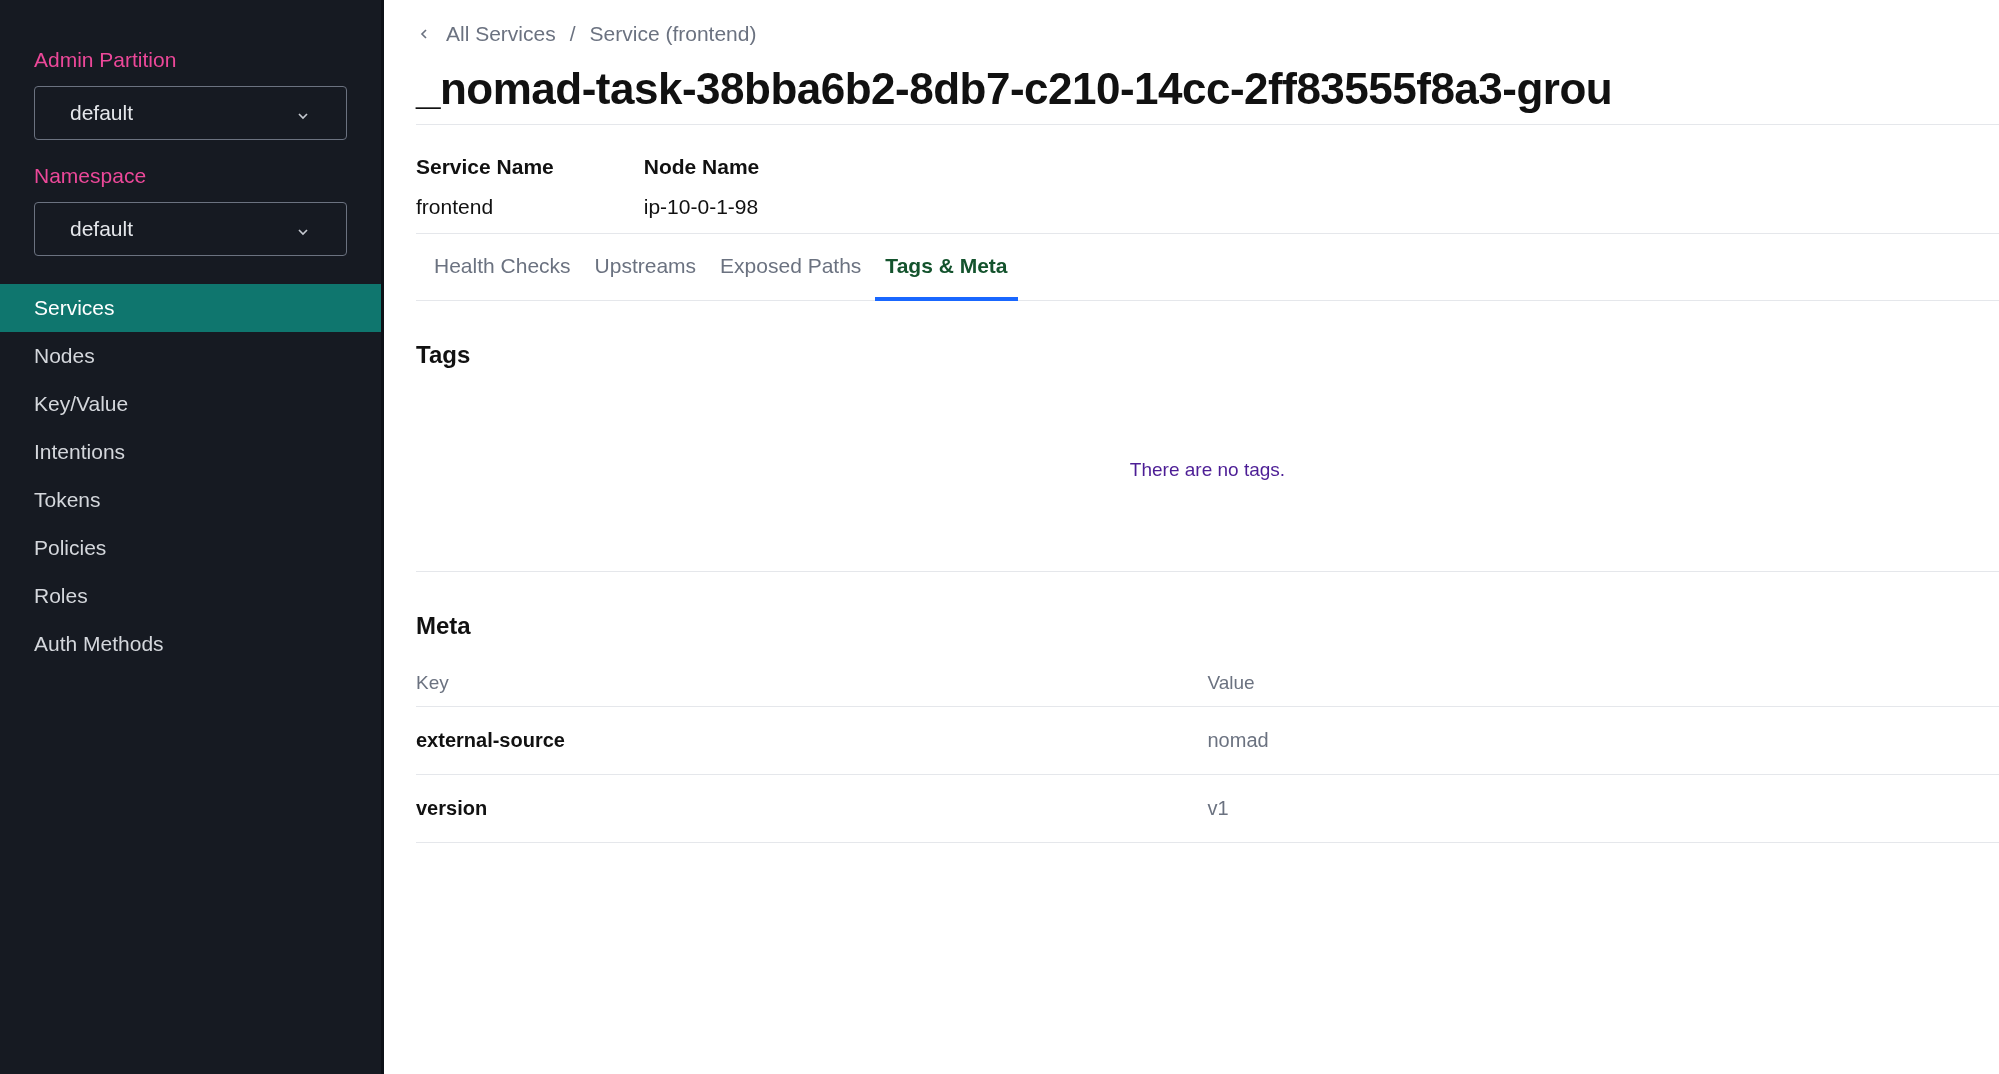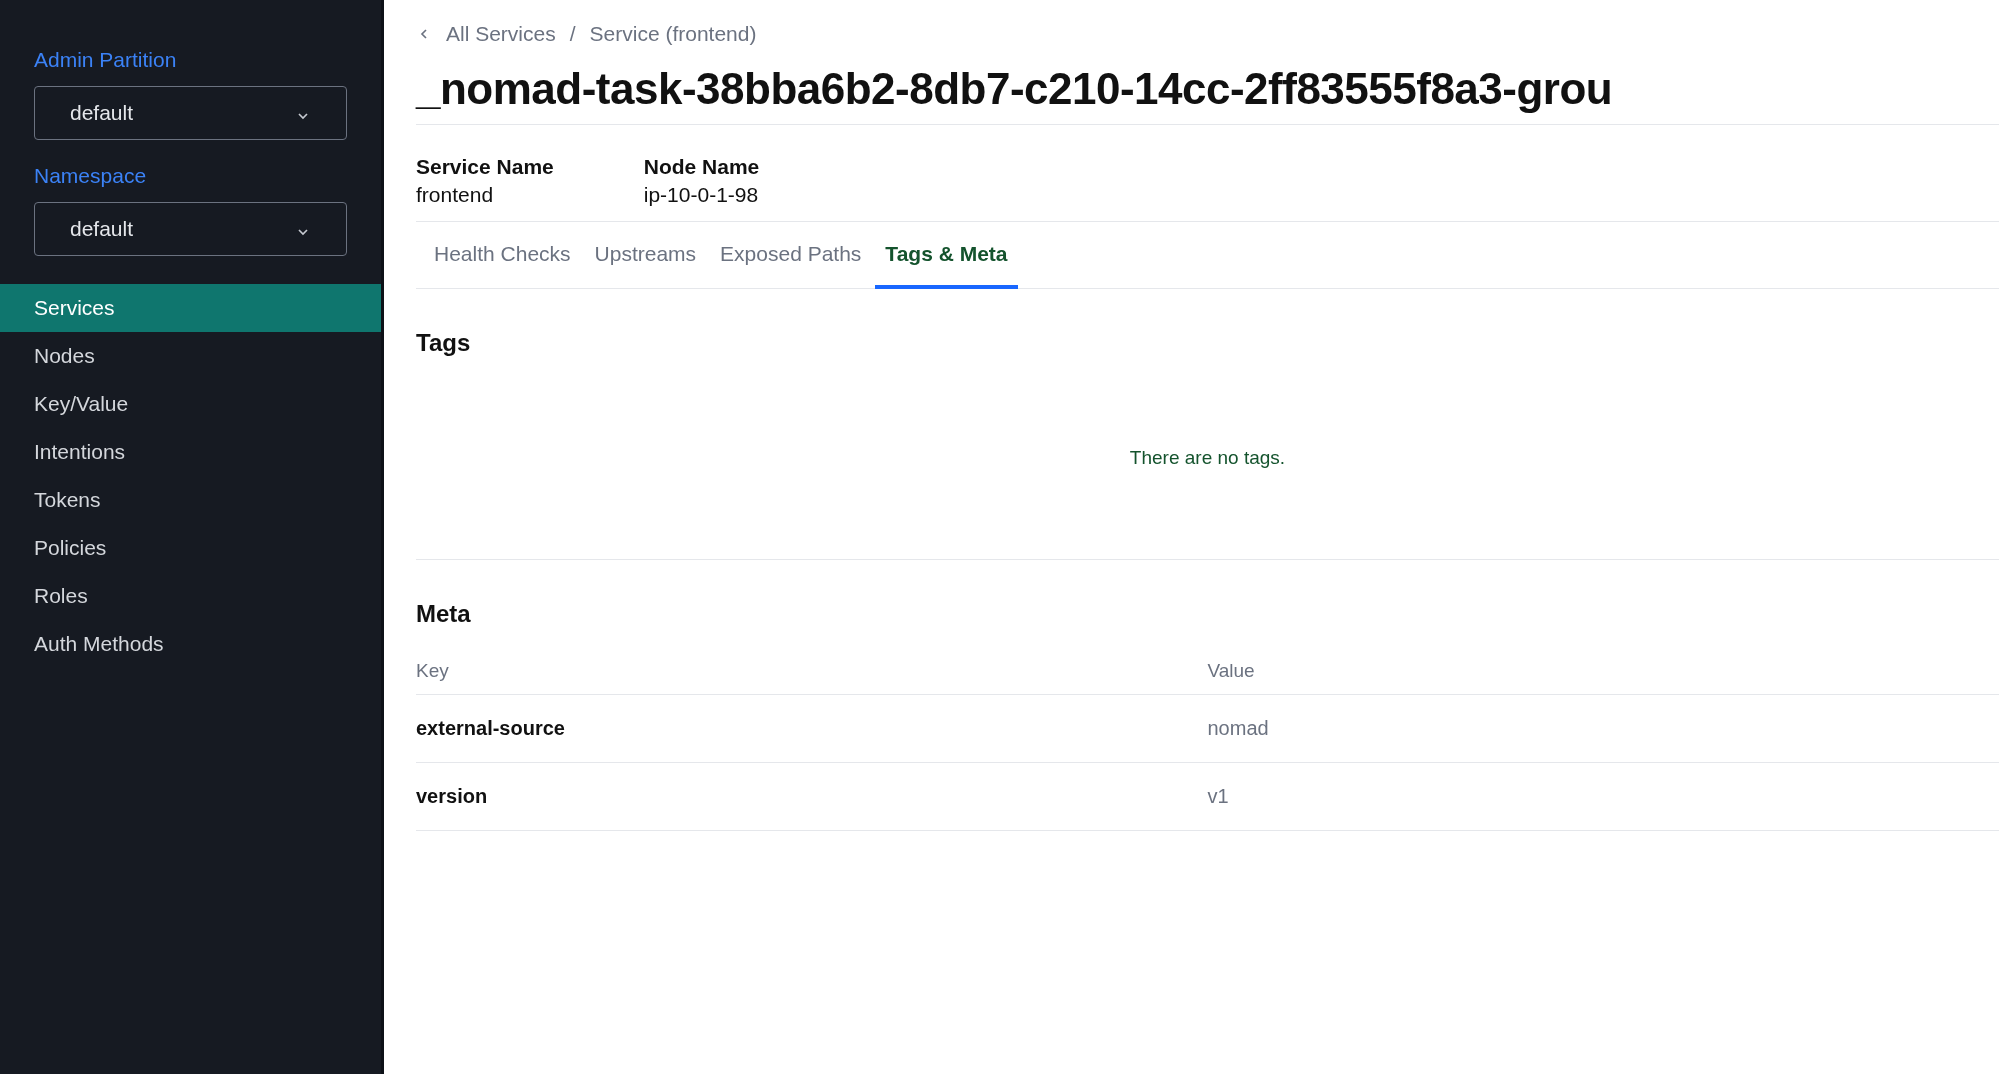--- a/index.html
+++ b/index.html
@@ -12,21 +12,21 @@
     flex: 0 0 384px;
     background: #161a22;
     color: #d4d7dc;
     padding: 48px 0 24px 0;
     position: relative;
     border-right: 3px solid #0d1117;
   }
   .side-section { padding: 0 34px; margin-bottom: 24px; }
   .side-label {
     font-size: 21px;
-    color: #3b82f6;
+    color: #ec4899;
     margin-bottom: 14px;
     font-weight: 400;
   }
   .select-box {
     position: relative;
     border: 1px solid #6b7280;
     border-radius: 4px;
     padding: 14px 35px;
     font-size: 21px;
     color: #e5e7eb;
@@ -86,21 +86,21 @@
     font-weight: 700;
     letter-spacing: -0.5px;
     white-space: nowrap;
     padding-bottom: 10px;
     border-bottom: 1px solid #e5e7eb;
     margin-bottom: 30px;
   }
 
   
   .info-row { display:flex; gap:90px; margin-bottom: 14px; }
-  .info-block .info-label { font-size:21px; font-weight:700; margin-bottom:4px; }
+  .info-block .info-label { font-size:21px; font-weight:700; margin-bottom:16px; }
   .info-block .info-value { font-size:21px; color:#111; }
 
   .info-divider { border:0; border-top:1px solid #e5e7eb; margin-top:14px; }
 
   
   .tabs {
     display:flex;
     gap:24px;
     padding: 20px 0 0 18px;
     border-bottom:1px solid #e5e7eb;
@@ -126,21 +126,21 @@
 
   
   .section-title {
     font-size:24px;
     font-weight:700;
     margin: 40px 0 20px 0;
   }
 
   .empty-msg {
     text-align:center;
-    color:#14532d;
+    color:#4c1d95;
     font-size:19px;
     padding:70px 0 90px 0;
     border-bottom:1px solid #e5e7eb;
   }
 
   
   .meta-table { width:100%; border-collapse:collapse; }
   .meta-table th {
     text-align:left;
     font-weight:400;

